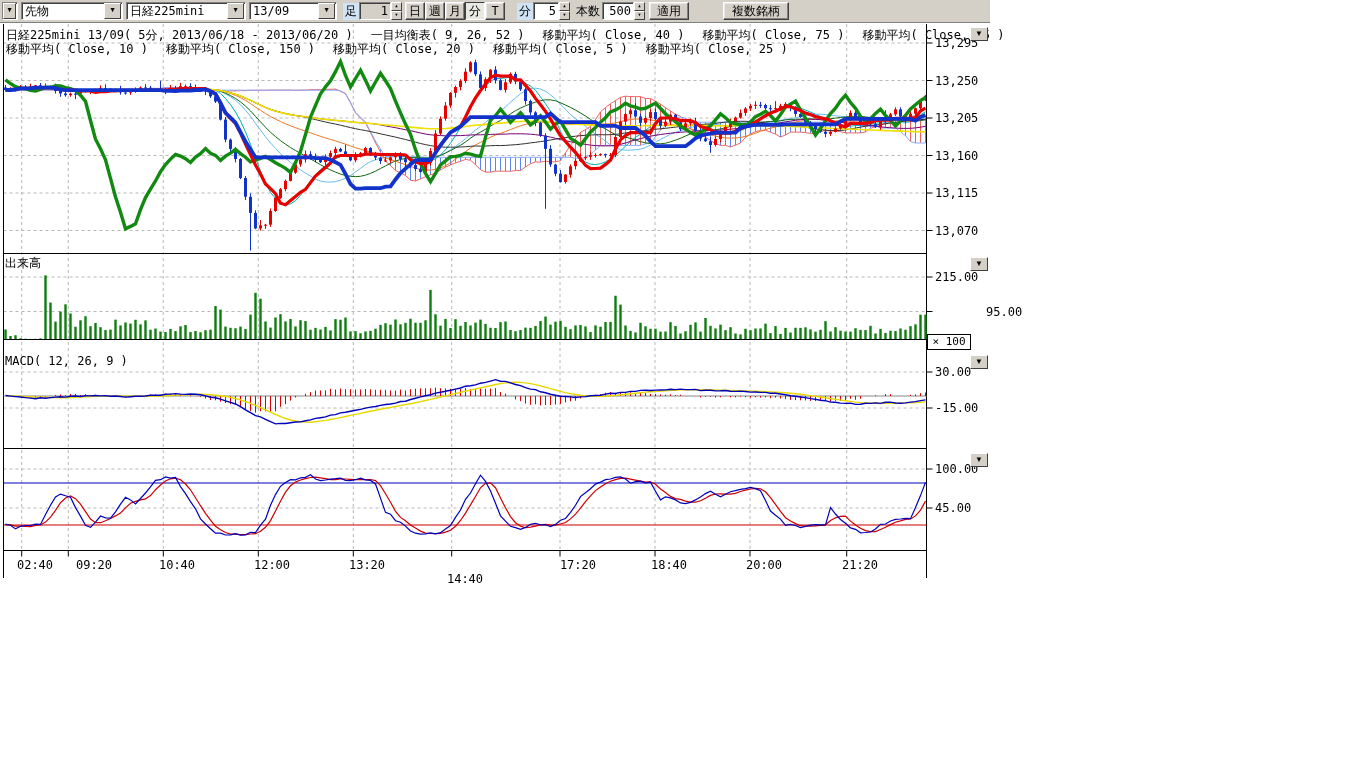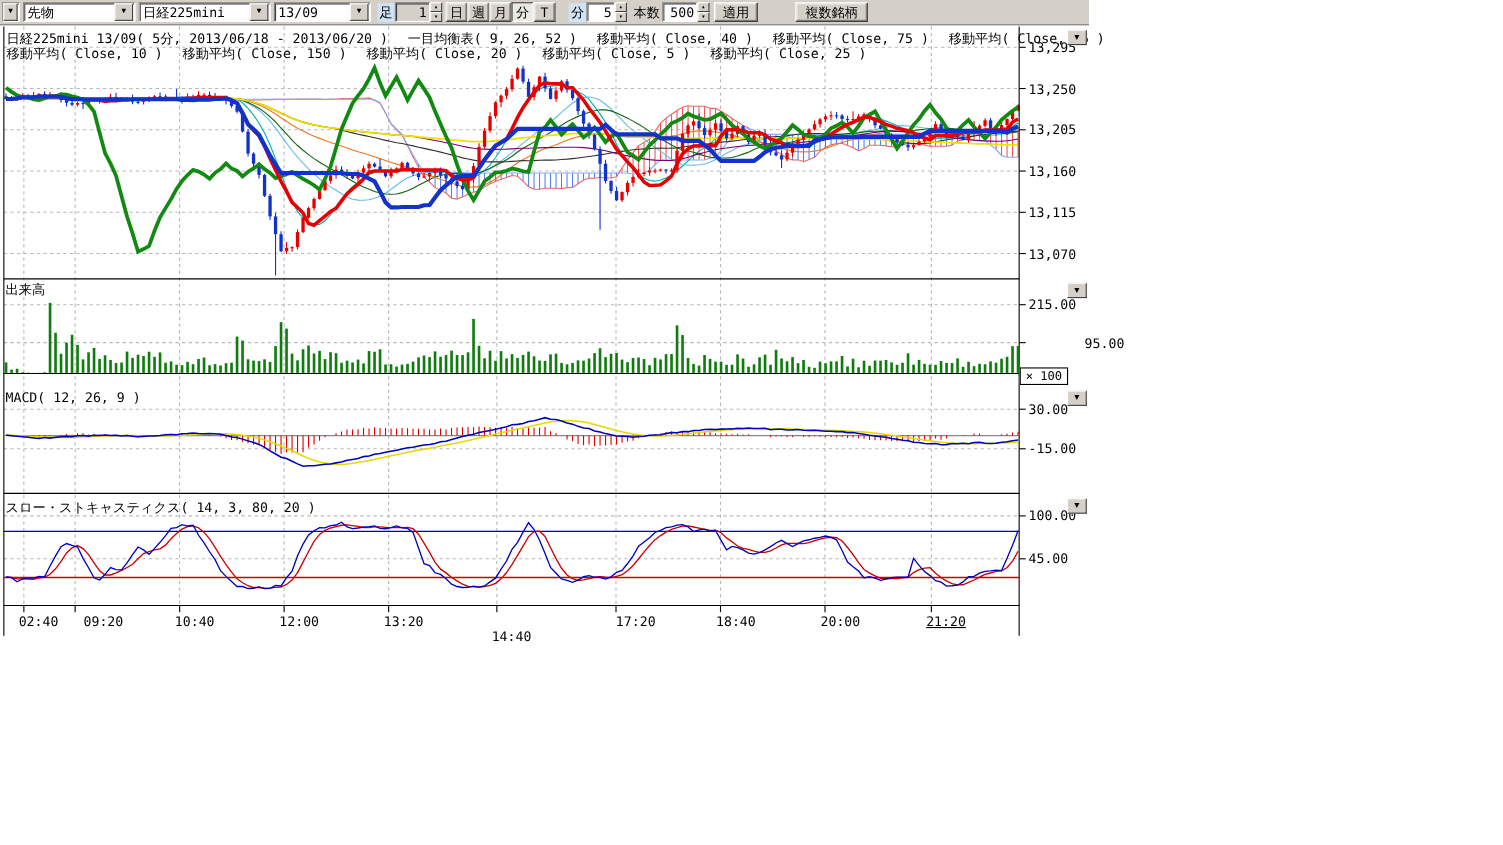--- a/index.html
+++ b/index.html
@@ -1072,21 +1072,20 @@
         <line x1="655" y1="550.5" x2="655" y2="556.5" stroke="#000000" stroke-width="1"></line>
         <line x1="750" y1="550.5" x2="750" y2="556.5" stroke="#000000" stroke-width="1"></line>
         <line x1="846.7" y1="550.5" x2="846.7" y2="556.5" stroke="#000000" stroke-width="1"></line>
       </svg>
 
     <div class="hdr-line" id="hdr1" style="top:27px"><span>日経225mini 13/09( 5分, 2013/06/18 - 2013/06/20 )</span><span>一目均衡表( 9, 26, 52 )</span><span>移動平均( Close, 40 )</span><span>移動平均( Close, 75 )</span><span>移動平均( Close, 75 )</span></div>
     <div class="hdr-line" id="hdr2" style="top:41px"><span>移動平均( Close, 10 )</span><span>移動平均( Close, 150 )</span><span>移動平均( Close, 20 )</span><span>移動平均( Close, 5 )</span><span>移動平均( Close, 25 )</span></div>
 
     <div class="panel-label" style="top:255px">出来高</div>
     <div class="panel-label" style="top:354px">MACD( 12, 26, 9 )</div>
-    <div class="panel-label" style="top:453px">スロー・ストキャスティクス( 14, 3, 80, 20 )</div>
 
     <div class="x100-box">× 100</div>
 
     <button class="axis-drop" style="top:27px">▼</button>
     <button class="axis-drop" style="top:257px">▼</button>
     <button class="axis-drop" style="top:355px">▼</button>
     <button class="axis-drop" style="top:453px">▼</button>
 
     <div id="labels-layer">
         <div class="tick-label" style="left: 935px; top: 36px;">13,295</div>
@@ -1103,16 +1102,16 @@
         <div class="tick-label" style="left: 935px; top: 501px;">45.00</div>
         <div class="time-label" style="left: 13px; top: 558px;">02:40</div>
         <div class="time-label" style="left: 60px; top: 558px; margin-left: 12px;">09:20</div>
         <div class="time-label" style="left: 155px; top: 558px;">10:40</div>
         <div class="time-label" style="left: 250px; top: 558px;">12:00</div>
         <div class="time-label" style="left: 345px; top: 558px;">13:20</div>
         <div class="time-label" style="left: 443px; top: 558px; margin-top: 14px;">14:40</div>
         <div class="time-label" style="left: 552px; top: 558px; text-align: right;">17:20</div>
         <div class="time-label" style="left: 647px; top: 558px;">18:40</div>
         <div class="time-label" style="left: 742px; top: 558px;">20:00</div>
-        <div class="time-label" style="left: 838px; top: 558px; text-decoration: underline;">21:20</div>
+        <div class="time-label" style="left: 838px; top: 558px;">21:20</div>
       </div>
   </div>
 </div>
 
 </body></html>

